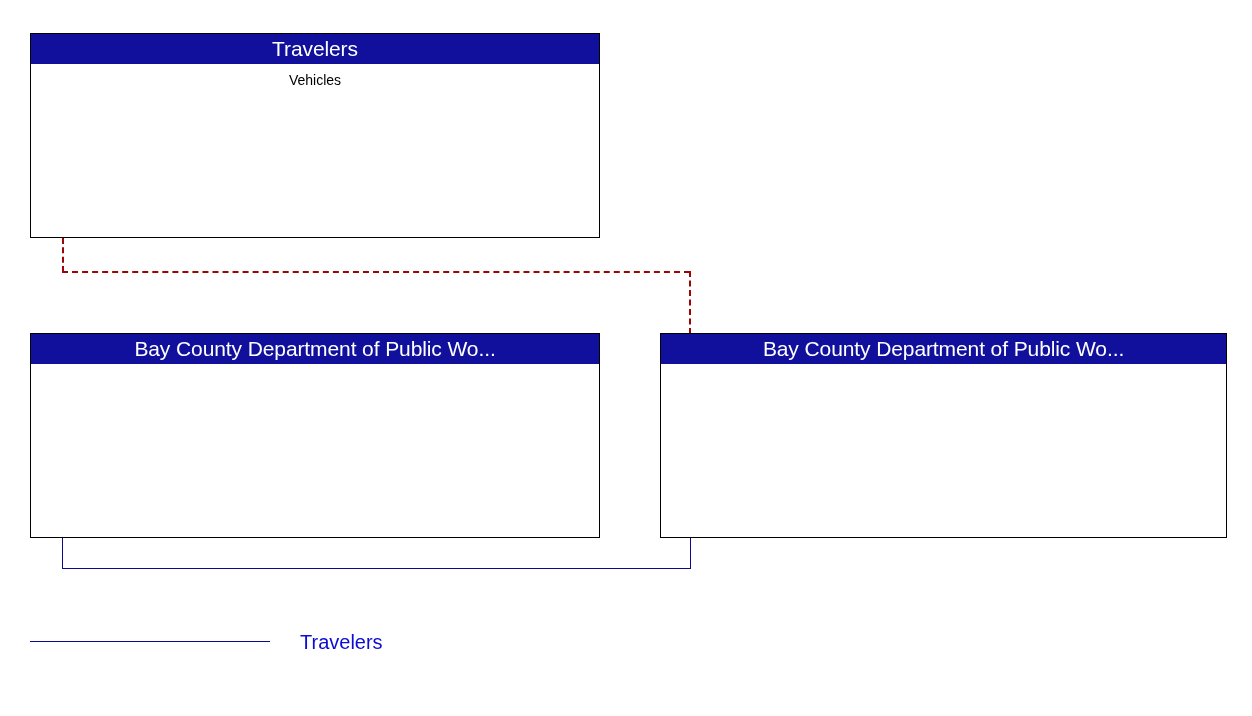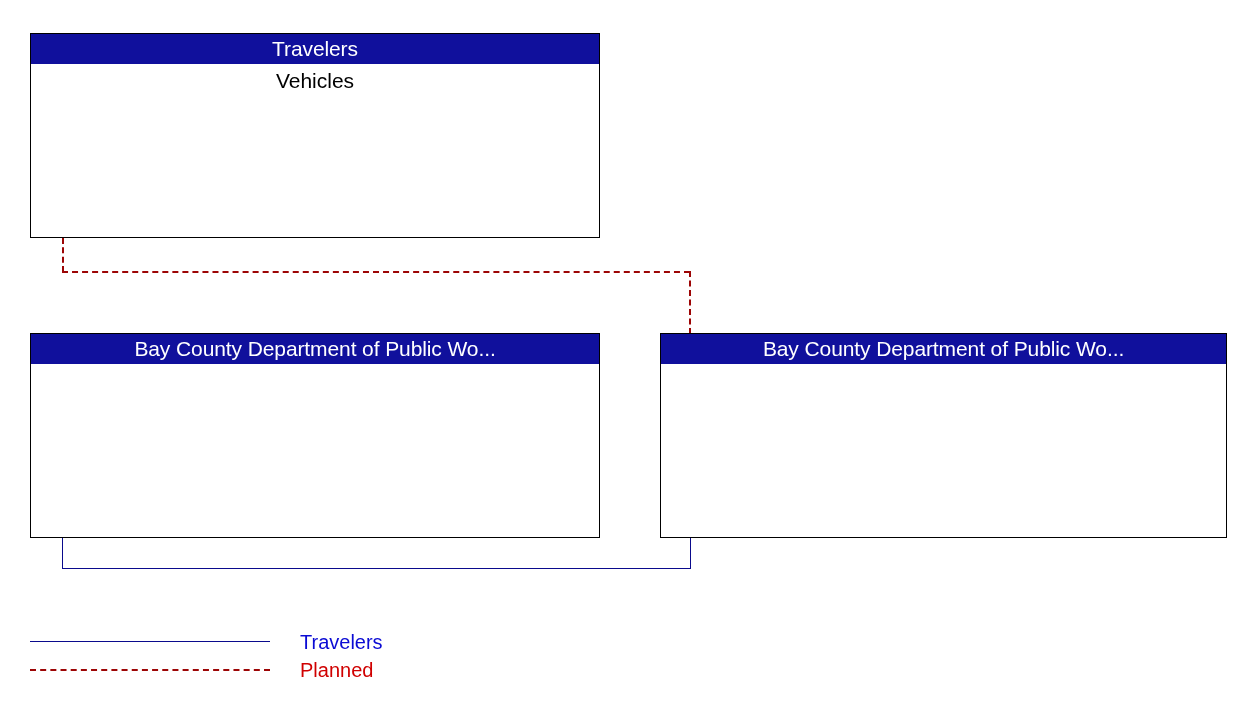--- a/index.html
+++ b/index.html
@@ -38,21 +38,21 @@
     text-align: center;
     white-space: nowrap;
     overflow: hidden;
     letter-spacing: -0.1px;
   }
   .node-body {
     box-sizing: border-box;
     padding-top: 4px;
     text-align: center;
     color: #000000;
-    font-size: 21px;
+    font-size: 14px;
     line-height: 25px;
   }
 
   #node-travelers        { left: 30px;  top: 33px;  width: 570px; height: 205px; }
   #node-tmc              { left: 30px;  top: 333px; width: 570px; height: 205px; }
   #node-field-equipment  { left: 660px; top: 333px; width: 567px; height: 205px; }
 
   
   .seg {
     position: absolute;
@@ -144,19 +144,15 @@
 
   <div class="node" id="node-field-equipment">
     <div class="node-header">Bay County Department of Public Wo...</div>
   </div>
 
   <div id="legend">
     <div class="legend-row" id="legend-row-existing">
       <div class="legend-swatch solid"></div>
       <div class="legend-label existing">Travelers</div>
     </div>
-    <div class="legend-row" id="legend-row-planned">
-      <div class="legend-swatch dashed"></div>
-      <div class="legend-label planned">Planned</div>
-    </div>
   </div>
 
 </div>
 
 </body></html>

